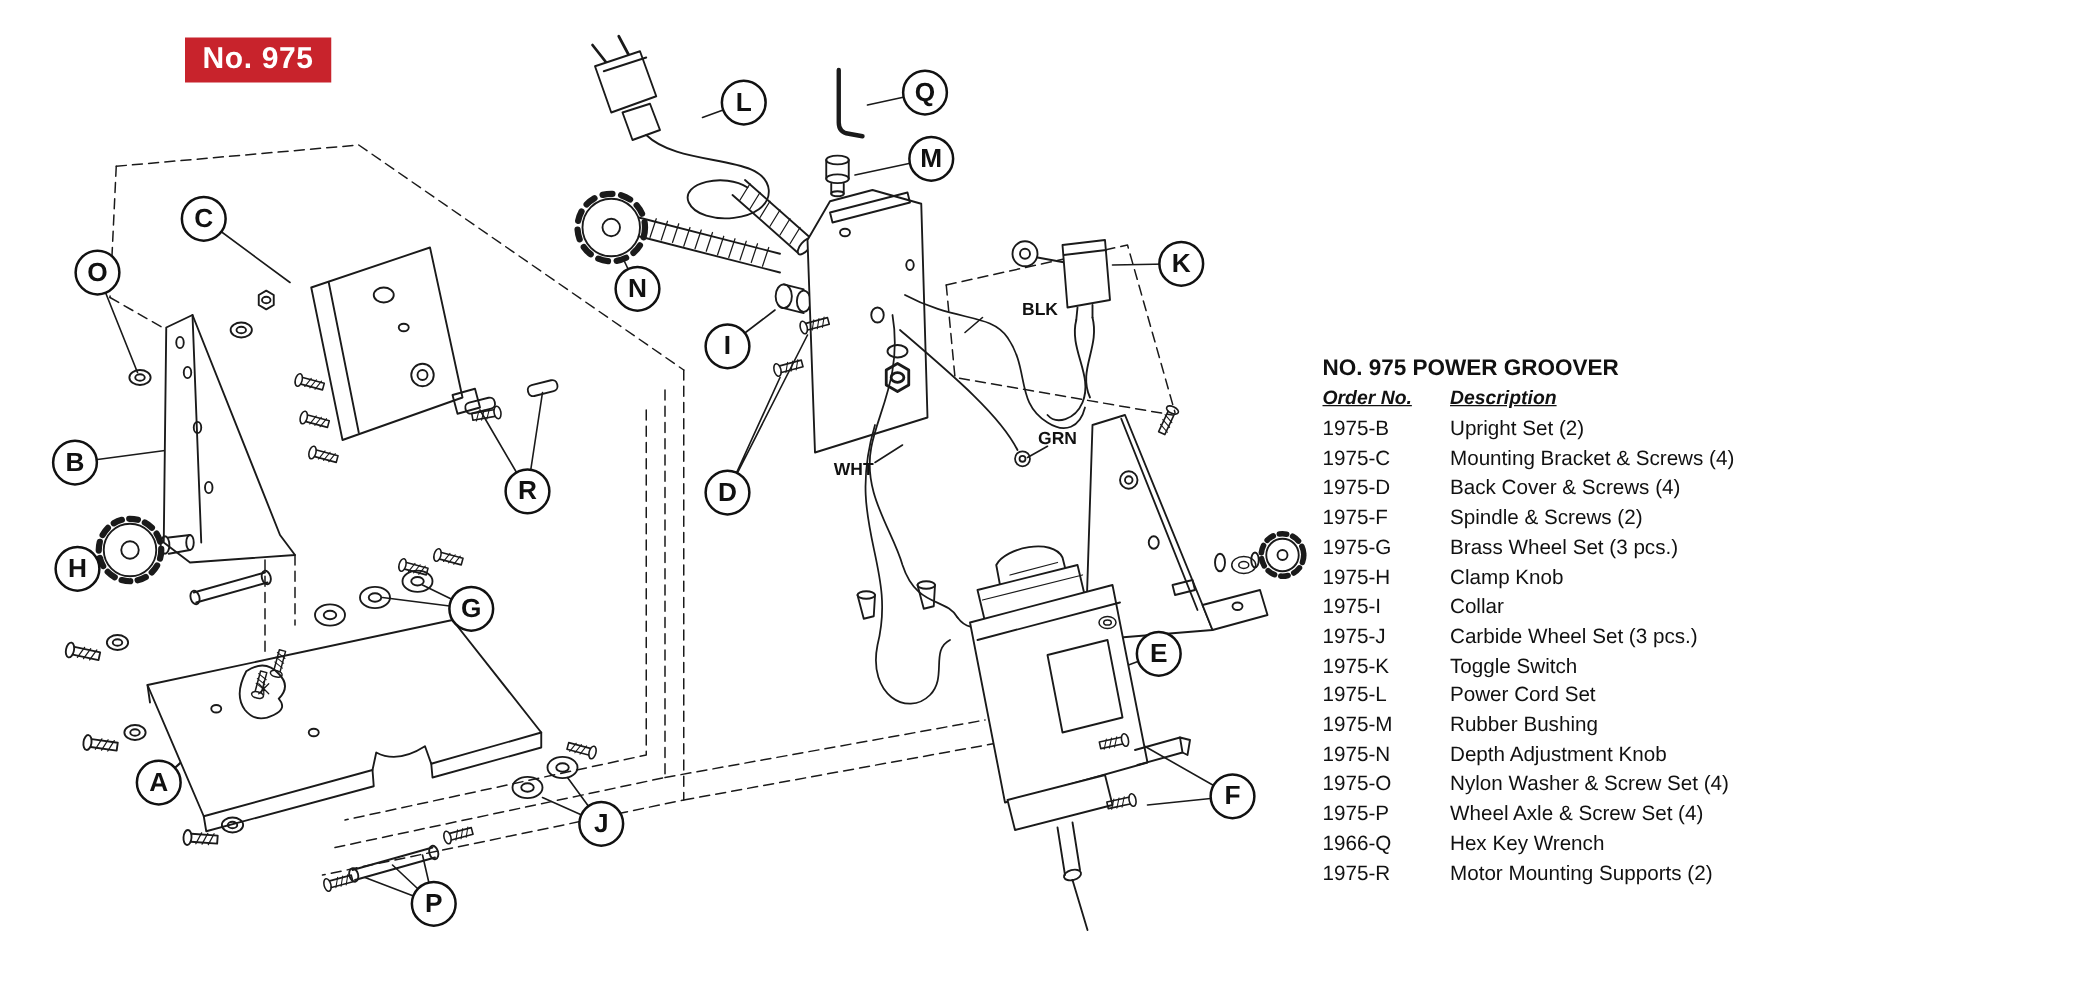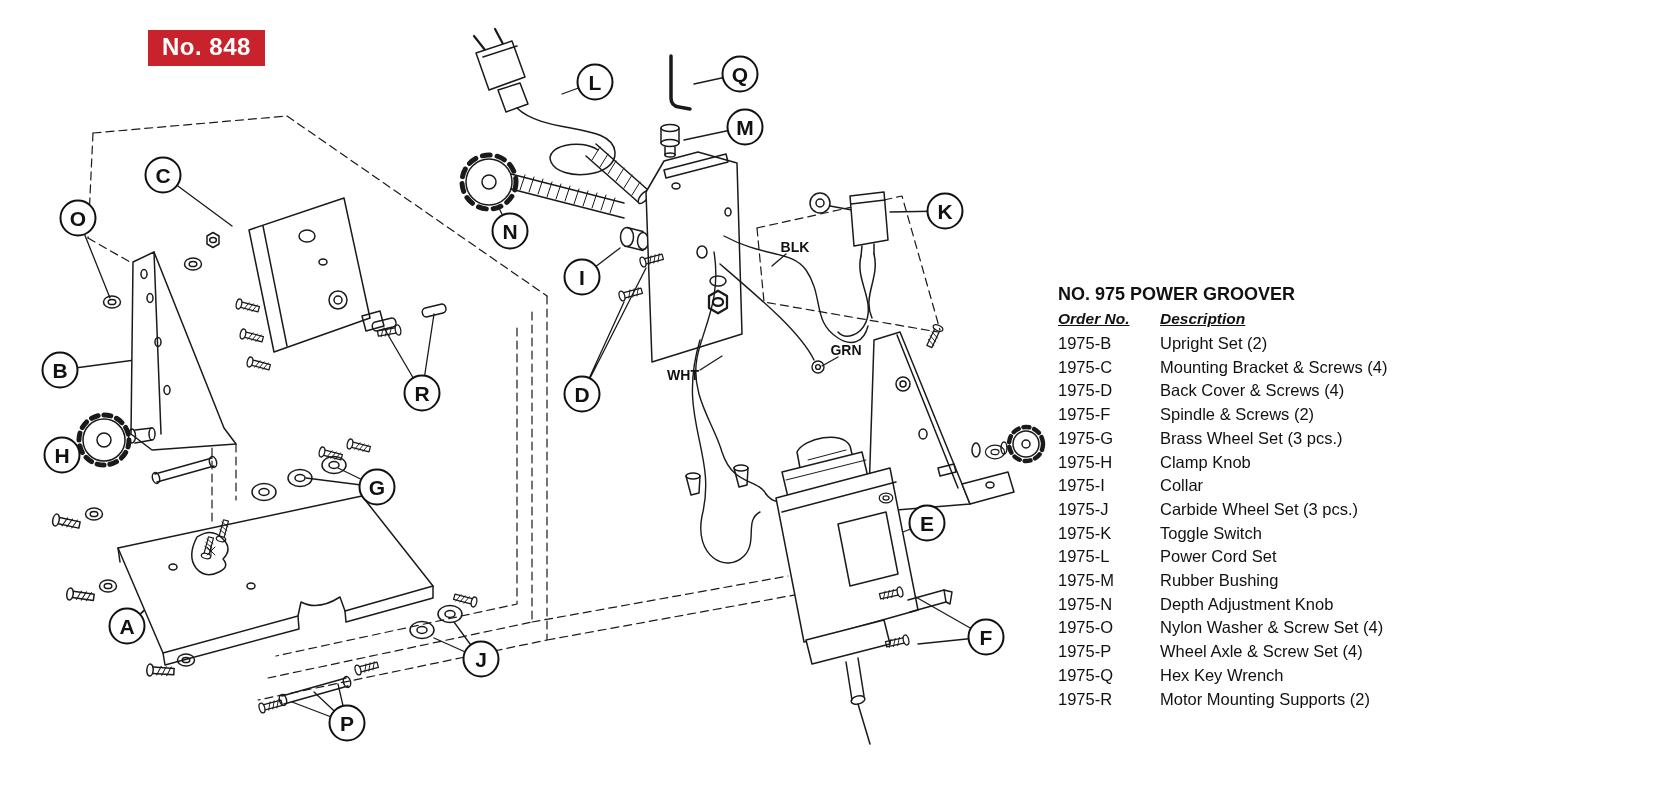--- a/index.html
+++ b/index.html
@@ -282,21 +282,21 @@
     <g>
       <use href="#screw" transform="translate(56,520) rotate(12)"></use>
       <use href="#washer" transform="translate(94,514)"></use>
       <use href="#screw" transform="translate(70,594) rotate(8)"></use>
       <use href="#washer" transform="translate(108,586)"></use>
       <use href="#screw" transform="translate(150,670) rotate(4)"></use>
       <use href="#washer" transform="translate(186,660)"></use>
     </g>
   </svg>
 
-  <div id="badge" style="background: rgb(200, 35, 44); color: rgb(255, 255, 255);">No. 848</div>
+  <div id="badge" style="background: rgb(200, 35, 44); color: rgb(255, 255, 255);">No. 975</div>
 
   <div id="callouts">
       <div class="callout" style="left: 595px; top: 82px;">L</div>
       <div class="callout" style="left: 740px; top: 74px;">Q</div>
       <div class="callout" style="left: 745px; top: 127px;">M</div>
       <div class="callout" style="left: 163px; top: 175px;">C</div>
       <div class="callout" style="left: 78px; top: 218px;">O</div>
       <div class="callout" style="left: 510px; top: 231px;">N</div>
       <div class="callout" style="left: 945px; top: 211px;">K</div>
       <div class="callout" style="left: 582px; top: 277px;">I</div>
@@ -306,21 +306,21 @@
       <div class="callout" style="left: 62px; top: 455px;">H</div>
       <div class="callout" style="left: 377px; top: 487px;">G</div>
       <div class="callout" style="left: 927px; top: 523px;">E</div>
       <div class="callout" style="left: 127px; top: 626px;">A</div>
       <div class="callout" style="left: 481px; top: 659px;">J</div>
       <div class="callout" style="left: 986px; top: 637px;">F</div>
       <div class="callout" style="left: 347px; top: 723px;">P</div>
     </div>
 
   <div id="wire-labels">
-      <div class="wire-label" style="left: 795px; top: 247px;">BLK</div>
+      <div class="wire-label" style="left: 832px; top: 247px;">BLK</div>
       <div class="wire-label" style="left: 683px; top: 375px;">WHT</div>
       <div class="wire-label" style="left: 846px; top: 350px;">GRN</div>
     </div>
 
   <div id="parts">
     <div id="parts-title">NO. 975 POWER GROOVER</div>
     <div class="hdr">
       <div class="col-order">Order No.</div>
       <div>Description</div>
     </div>
@@ -375,21 +375,21 @@
         </div>
         <div class="row">
           <div class="col-order">1975-O</div>
           <div>Nylon Washer &amp; Screw Set (4)</div>
         </div>
         <div class="row">
           <div class="col-order">1975-P</div>
           <div>Wheel Axle &amp; Screw Set (4)</div>
         </div>
         <div class="row">
-          <div class="col-order">1975-Q</div>
+          <div class="col-order">1966-Q</div>
           <div>Hex Key Wrench</div>
         </div>
         <div class="row">
           <div class="col-order">1975-R</div>
           <div>Motor Mounting Supports (2)</div>
         </div>
       </div>
   </div>
 
 </div>

